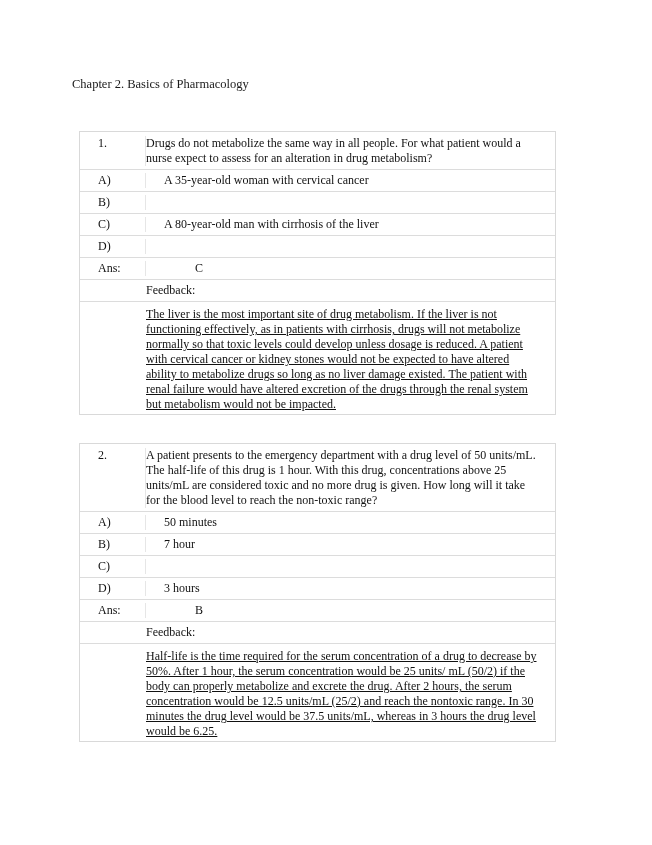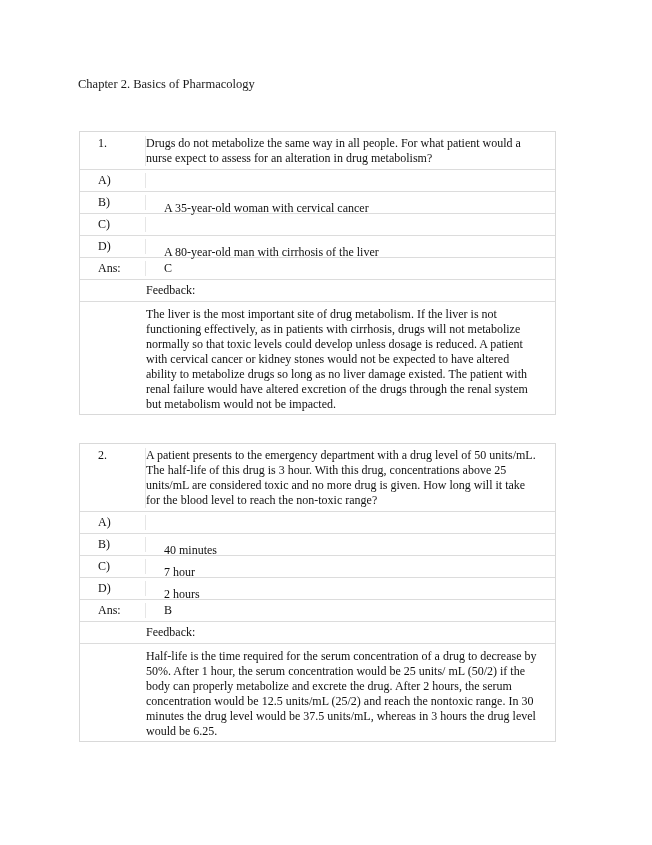--- a/index.html
+++ b/index.html
@@ -12,21 +12,21 @@
       height: 845px;
       position: relative;
       font-family: "Liberation Serif", serif;
       color: #111111;
       font-size: 12px;
       line-height: 15px;
       overflow: hidden;
     }
     .chapter-title {
       position: absolute;
-      left: 78px;
+      left: 72px;
       top: 77px;
       font-size: 12.5px;
       color: #1a1a1a;
     }
     .qtable {
       position: absolute;
       left: 79px;
       width: 477px;
       border: 1px solid #d9d9d9;
       box-sizing: border-box;
@@ -48,26 +48,26 @@
       border-right: 1px solid #e6e6e6;
     }
     .col-content {
       flex: 1 1 auto;
       padding-left: 0;
       padding-right: 14px;
       box-sizing: border-box;
     }
     .row.stem { padding: 4px 0 3px 0; }
     .row.option { padding: 3px 0 3px 0; height: 22px; }
-    .row.option .col-content { padding-left: 18px; margin-top: 28px; }
-    .row.answer { padding: 3px 0 3px 0; height: 22px; }
+    .row.option .col-content { padding-left: 18px; }
+    .row.answer { padding: 3px 0 3px 0; height: 22px; gap: 31px; }
     .row.answer .col-content { padding-left: 18px; }
     .row.feedback-label { padding: 3px 0 3px 0; height: 22px; }
     .row.feedback-label .col-label { border-right: none; }
-    .row.feedback-text { padding: 5px 0 2px 0; }
+    .row.feedback-text { padding: 5px 0 2px 0; text-decoration: underline; }
     .row.feedback-text .col-label { border-right: none; }
     .row.option .col-label,
     .row.answer .col-label,
     .row.stem .col-label { line-height: 15px; }
   </style>
 </head>
 <body>
 
 <div class="chapter-title">Chapter 2. Basics of Pharmacology</div>
 
@@ -100,36 +100,36 @@
   </div>
   <div class="row feedback-text">
     <div class="col-label"></div>
     <div class="col-content">The liver is the most important site of drug metabolism. If the liver is not functioning effectively, as in patients with cirrhosis, drugs will not metabolize normally so that toxic levels could develop unless dosage is reduced. A patient with cervical cancer or kidney stones would not be expected to have altered ability to metabolize drugs so long as no liver damage existed. The patient with renal failure would have altered excretion of the drugs through the renal system but metabolism would not be impacted.</div>
   </div>
 </div>
 
 <div class="qtable q2">
   <div class="row stem">
     <div class="col-label">2.</div>
-    <div class="col-content">A patient presents to the emergency department with a drug level of 50 units/mL. The half-life of this drug is 3 hour. With this drug, concentrations above 25 units/mL are considered toxic and no more drug is given. How long will it take for the blood level to reach the non-toxic range?</div>
+    <div class="col-content">A patient presents to the emergency department with a drug level of 50 units/mL. The half-life of this drug is 1 hour. With this drug, concentrations above 25 units/mL are considered toxic and no more drug is given. How long will it take for the blood level to reach the non-toxic range?</div>
   </div>
   <div class="row option">
     <div class="col-label">A)</div>
-    <div class="col-content">40 minutes</div>
+    <div class="col-content">50 minutes</div>
   </div>
   <div class="row option">
     <div class="col-label">B)</div>
     <div class="col-content">7 hour</div>
   </div>
   <div class="row option">
     <div class="col-label">C)</div>
-    <div class="col-content">2 hours</div>
   </div>
   <div class="row option">
     <div class="col-label">D)</div>
+    <div class="col-content">3 hours</div>
   </div>
   <div class="row answer">
     <div class="col-label">Ans:</div>
     <div class="col-content">B</div>
   </div>
   <div class="row feedback-label">
     <div class="col-label"></div>
     <div class="col-content">Feedback:</div>
   </div>
   <div class="row feedback-text">

